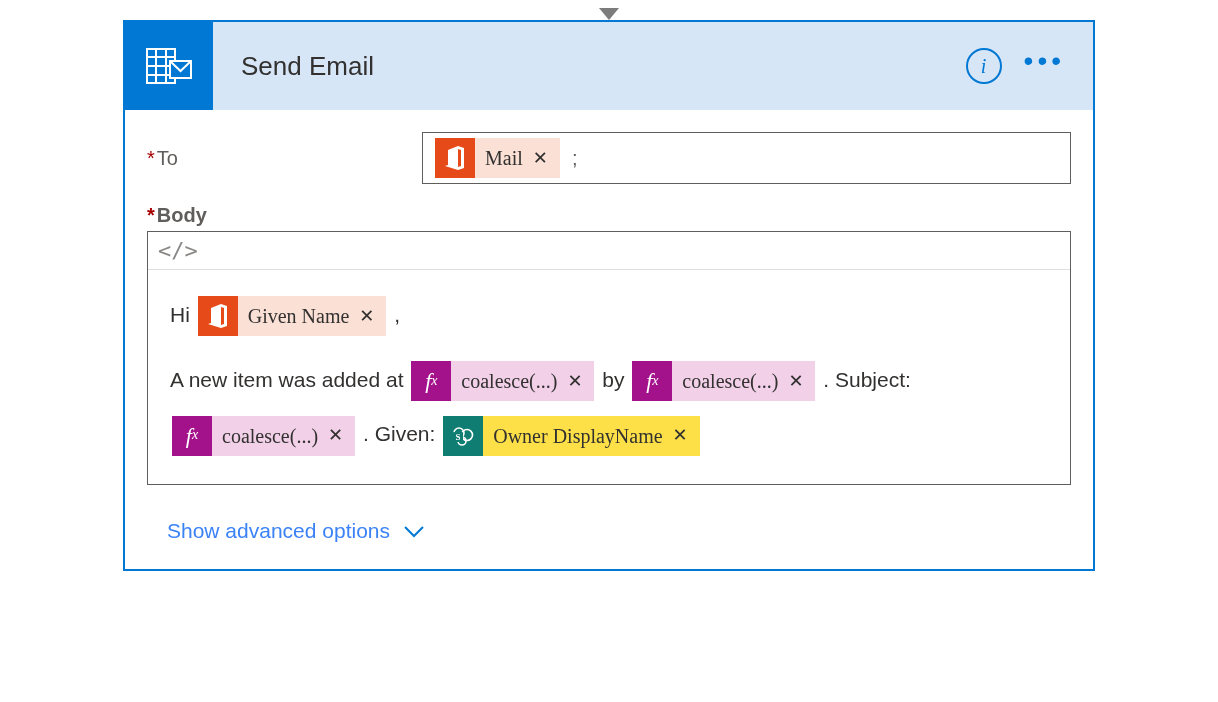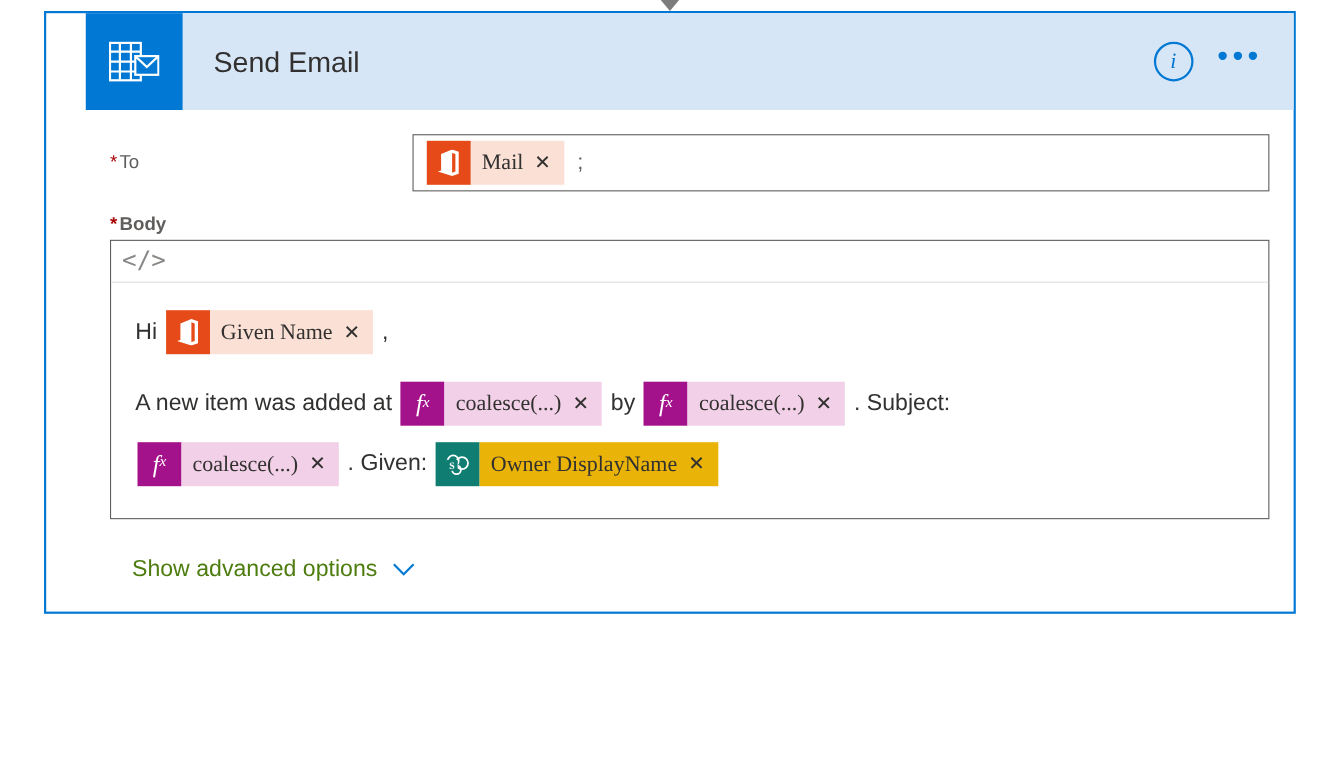--- a/index.html
+++ b/index.html
@@ -5,26 +5,25 @@
   * { box-sizing: border-box; }
   body {
     margin: 0;
     padding: 0;
     font-family: "Segoe UI", -apple-system, sans-serif;
     background: #fff;
     font-size: 19px;
     color: #323130;
   }
   .card {
-    width: 1138px;
-    margin: 10px auto;
+    width: 972px;
+    margin: 20px auto;
     border: 2px solid #0078d4;
     background: #fff;
     position: relative;
-    padding-left: 36px;
   }
   .arrow-in {
     position: absolute;
     top: -14px;
     left: 50%;
     transform: translateX(-50%);
     width: 0; height: 0;
     border-left: 10px solid transparent;
     border-right: 10px solid transparent;
     border-top: 12px solid #7c7c7c;
@@ -79,21 +78,21 @@
   .body-pad {
     padding: 22px 22px 26px 22px;
   }
   .row {
     display: flex;
     align-items: center;
     margin-bottom: 18px;
   }
   .label {
     width: 275px;
-    font-size: 17px;
+    font-size: 20px;
     color: #605e5c;
   }
   .req::before {
     content: "*";
     color: #a80000;
     margin-right: 2px;
   }
   .field {
     flex: 1;
     border: 1px solid #605e5c;
@@ -142,28 +141,28 @@
     padding: 0 10px;
     height: 40px;
     display:inline-flex;
     align-items:center;
     gap:8px;
     font-size:20px;
     font-family:Liberation Serif, serif;
   }
   .lbl-office { background:#fbe0d6; color:#323130;}
   .lbl-fx { background:#f1d0e8; color:#323130;align-items:center;}
-  .lbl-share { background:#eab308; color:#323130;}
+  .lbl-share { background:#fde047; color:#323130;}
   .tok-x {
     font-size:18px; cursor:pointer; color:#323130; padding:0 2px;
   }
   .adv {
     margin-top: 34px;
     font-size: 21px;
-    color: #4d7c0f;
+    color: #3b82f6;
     display: inline-flex;
     align-items: center;
     gap: 14px;
     cursor: pointer;
     padding-left: 20px;
   }
   .chev {
     color:#0078d4;
   }
   .semi { color:#605e5c; font-size:20px; padding-left:4px;}

